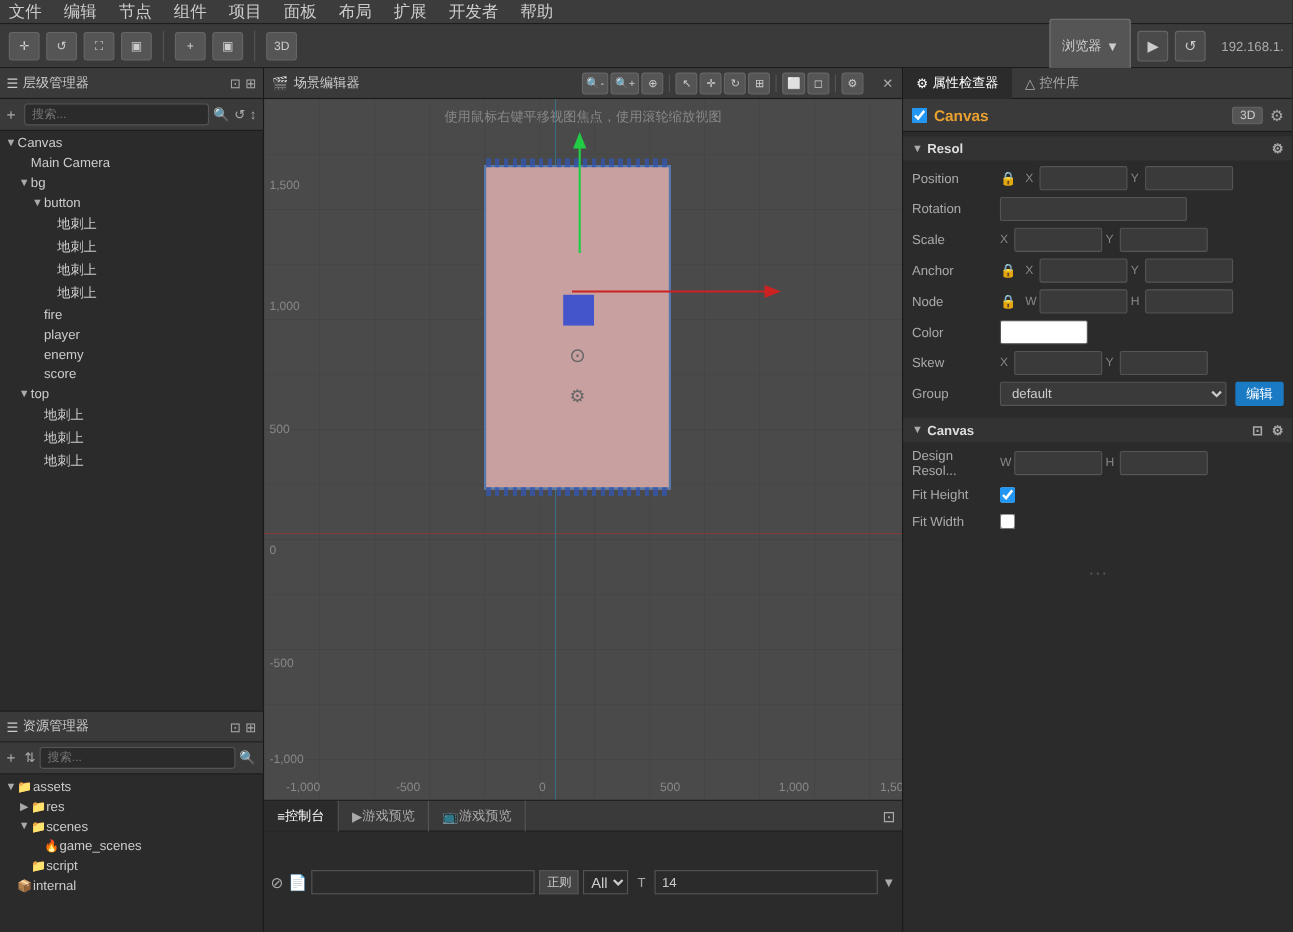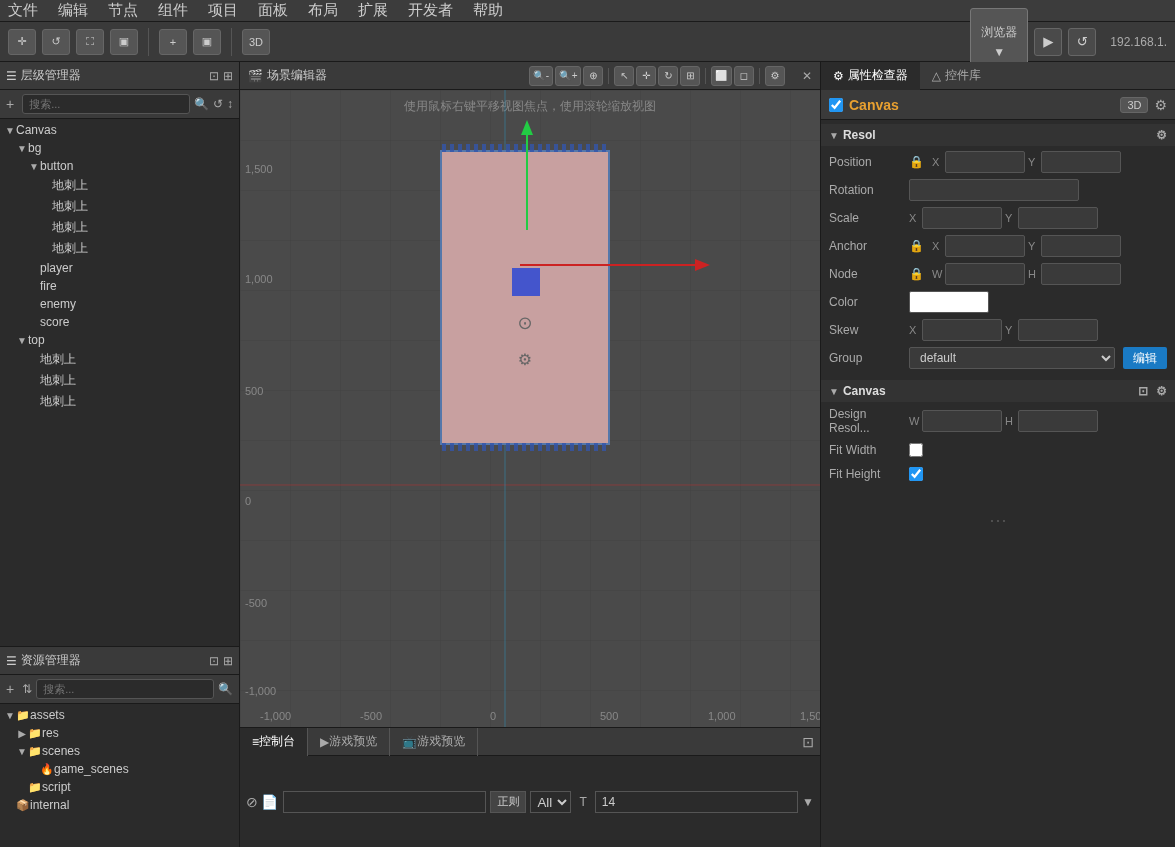--- a/index.html
+++ b/index.html
@@ -6,21 +6,21 @@
     body { background: #2b2b2b; color: #ccc; font-family: 'Microsoft YaHei', Arial, sans-serif; font-size: 12px; width: 1175px; height: 847px; overflow: hidden; }
 
     
     .menu-bar { background: #3c3c3c; height: 22px; display: flex; align-items: center; padding: 0 4px; gap: 12px; border-bottom: 1px solid #1a1a1a; }
     .menu-item { color: #ccc; cursor: pointer; font-size: 15px; padding: 0 4px; }
 
     
     .toolbar { background: #3a3a3a; height: 40px; display: flex; align-items: center; padding: 0 8px; gap: 6px; border-bottom: 1px solid #1a1a1a; }
     .toolbar-btn { background: #555; border: 1px solid #666; color: #ccc; padding: 3px 6px; border-radius: 3px; cursor: pointer; font-size: 11px; display: flex; align-items: center; justify-content: center; min-width: 28px; height: 26px; }
     .toolbar-sep { width: 1px; height: 28px; background: #555; margin: 0 4px; }
-    .browser-btn { background: #555; border: 1px solid #777; color: #ccc; padding: 15px 10px; border-radius: 3px; cursor: pointer; font-size: 12px; margin-left: auto; display: flex; align-items: center; gap: 4px; flex-direction: column; }
+    .browser-btn { background: #555; border: 1px solid #777; color: #ccc; padding: 15px 10px; border-radius: 3px; cursor: pointer; font-size: 12px; margin-left: auto; display: flex; align-items: center; gap: 4px; }
     .play-btn { background: #4a4a4a; border: 1px solid #666; color: #ccc; width: 28px; height: 28px; border-radius: 3px; cursor: pointer; display: flex; align-items: center; justify-content: center; }
     .ip-display { color: #aaa; font-size: 12px; margin-left: 8px; }
 
     
     .main-layout { display: flex; height: calc(847px - 62px); }
 
     
     .left-panel { width: 240px; display: flex; flex-direction: column; background: #2b2b2b; border-right: 1px solid #1a1a1a; flex-shrink: 0; }
 
     
@@ -165,20 +165,25 @@
         <span class="search-btn">↕</span>
       </div>
       <div class="tree-container">
 
         <div class="tree-item">
           <span class="tree-indent" style="width:4px"></span>
           <span class="tree-arrow">▼</span>
           <span class="tree-label">Canvas</span>
         </div>
 
+        <div class="tree-item">
+          <span class="tree-indent" style="width:16px"></span>
+          <span class="tree-arrow"></span>
+          <span class="tree-label">Main Camera</span>
+        </div>
 
         <div class="tree-item">
           <span class="tree-indent" style="width:16px"></span>
           <span class="tree-arrow">▼</span>
           <span class="tree-label">bg</span>
         </div>
 
         <div class="tree-item">
           <span class="tree-indent" style="width:28px"></span>
           <span class="tree-arrow">▼</span>
@@ -202,27 +207,27 @@
         </div>
         <div class="tree-item">
           <span class="tree-indent" style="width:40px"></span>
           <span class="tree-arrow"></span>
           <span class="tree-label">地刺上</span>
         </div>
 
         <div class="tree-item">
           <span class="tree-indent" style="width:28px"></span>
           <span class="tree-arrow"></span>
+          <span class="tree-label">fire</span>
+        </div>
+
+        <div class="tree-item">
+          <span class="tree-indent" style="width:28px"></span>
+          <span class="tree-arrow"></span>
           <span class="tree-label">player</span>
-        </div>
-
-        <div class="tree-item">
-          <span class="tree-indent" style="width:28px"></span>
-          <span class="tree-arrow"></span>
-          <span class="tree-label">fire</span>
         </div>
 
         <div class="tree-item">
           <span class="tree-indent" style="width:28px"></span>
           <span class="tree-arrow"></span>
           <span class="tree-label">enemy</span>
         </div>
 
         <div class="tree-item">
           <span class="tree-indent" style="width:28px"></span>
@@ -569,30 +574,30 @@
             <div class="prop-xy">
               <span class="prop-xy-label">W</span>
               <input class="prop-input" type="text" style="">
               <span class="prop-xy-label">H</span>
               <input class="prop-input" type="text" style="">
             </div>
           </div>
         </div>
 
         <div class="prop-row">
+          <span class="prop-label">Fit Height</span>
+          <div class="prop-value">
+            <input type="checkbox" class="fit-checkbox" checked="" style="">
+          </div>
+        </div>
+
+        <div class="prop-row">
           <span class="prop-label">Fit Width</span>
           <div class="prop-value">
             <input type="checkbox" class="fit-checkbox" style="">
-          </div>
-        </div>
-
-        <div class="prop-row">
-          <span class="prop-label">Fit Height</span>
-          <div class="prop-value">
-            <input type="checkbox" class="fit-checkbox" checked="" style="">
           </div>
         </div>
 
         <div style="height:20px;"></div>
         <div style="text-align:center;color:#555;font-size:18px;padding:4px;">···</div>
       </div>
     </div>
   </div>
 </div>
 

